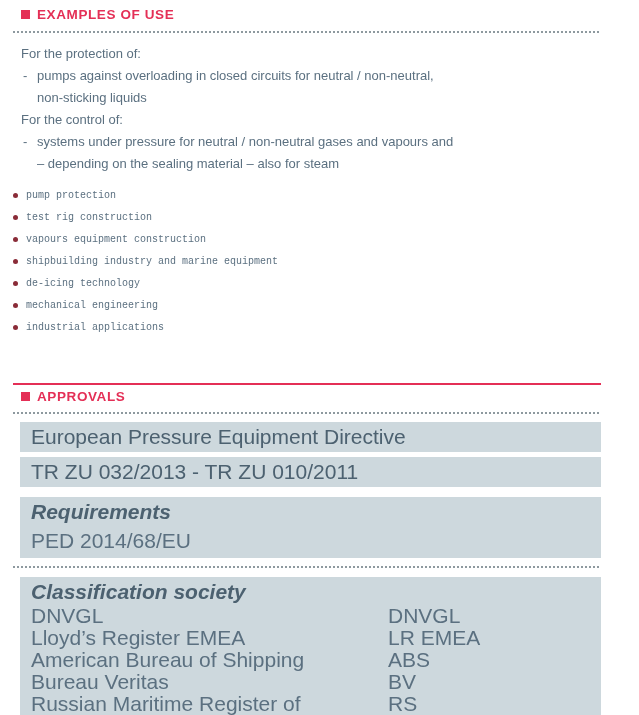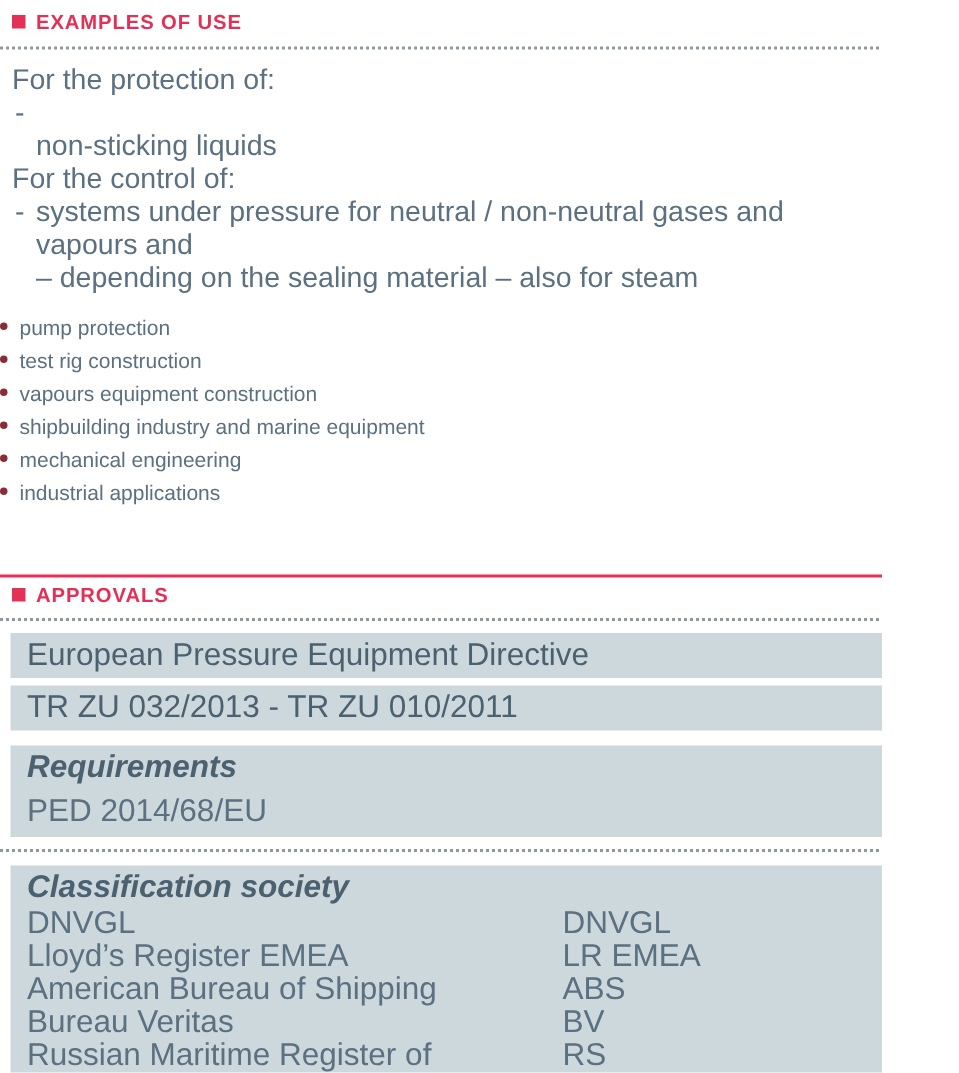--- a/index.html
+++ b/index.html
@@ -12,20 +12,21 @@
     height: 715px;
     overflow: hidden;
     font-family: "Liberation Sans", sans-serif;
     color: #5b7080;
     -webkit-font-smoothing: antialiased;
   }
   .page {
     position: relative;
     width: 588px;
     height: 715px;
+    margin-left: 13px;
   }
 
   
   .sec-header {
     display: flex;
     align-items: center;
     gap: 7px;
     padding-left: 8px;
   }
   .sq {
@@ -44,40 +45,41 @@
   .dotted {
     height: 2px;
     background: repeating-linear-gradient(to right, #8e999f 0, #8e999f 2px, transparent 2px, transparent 4px);
   }
 
   
   .examples { padding-top: 7px; }
   .examples .dotted { margin-top: 9px; }
   .para {
     margin-top: 10px;
-    font-size: 19px;
+    font-size: 13px;
     line-height: 22px;
   }
   .line { padding-left: 8px; }
   .line-dash {
     display: flex;
     padding-left: 10px;
   }
   .dash-marker {
     width: 14px;
     flex: 0 0 auto;
   }
   .line-indent { padding-left: 24px; }
 
   .bullet-list { margin-top: 10px; }
   .bullet {
     display: flex;
     align-items: flex-start;
-    font-size: 14px;
+    font-size: 10px;
     line-height: 22px;
+    font-family: Liberation Mono, monospace;
   }
   .dot {
     width: 5px;
     height: 5px;
     border-radius: 50%;
     background: #8a2c38;
     margin-top: 8px;
     margin-right: 8px;
     flex: 0 0 auto;
   }
@@ -127,20 +129,21 @@
     <div class="sec-header">
       <span class="sq"></span>
       <span class="sec-title">EXAMPLES OF USE</span>
     </div>
     <div class="dotted"></div>
 
     <div class="para">
       <div class="line">For the protection of:</div>
       <div class="line-dash">
         <span class="dash-marker">-</span>
+        <span>pumps against overloading in closed circuits for neutral / non-neutral,</span>
       </div>
       <div class="line-indent">non-sticking liquids</div>
       <div class="line">For the control of:</div>
       <div class="line-dash">
         <span class="dash-marker">-</span>
         <span>systems under pressure for neutral / non-neutral gases and vapours and</span>
       </div>
       <div class="line-indent">– depending on the sealing material – also for steam</div>
     </div>
 
@@ -156,20 +159,24 @@
       <div class="bullet">
         <span class="dot"></span>
         <span>vapours equipment construction</span>
       </div>
       <div class="bullet">
         <span class="dot"></span>
         <span>shipbuilding industry and marine equipment</span>
       </div>
       <div class="bullet">
         <span class="dot"></span>
+        <span>de-icing technology</span>
+      </div>
+      <div class="bullet">
+        <span class="dot"></span>
         <span>mechanical engineering</span>
       </div>
       <div class="bullet">
         <span class="dot"></span>
         <span>industrial applications</span>
       </div>
     </div>
   </div>
 
   <div class="approvals">

